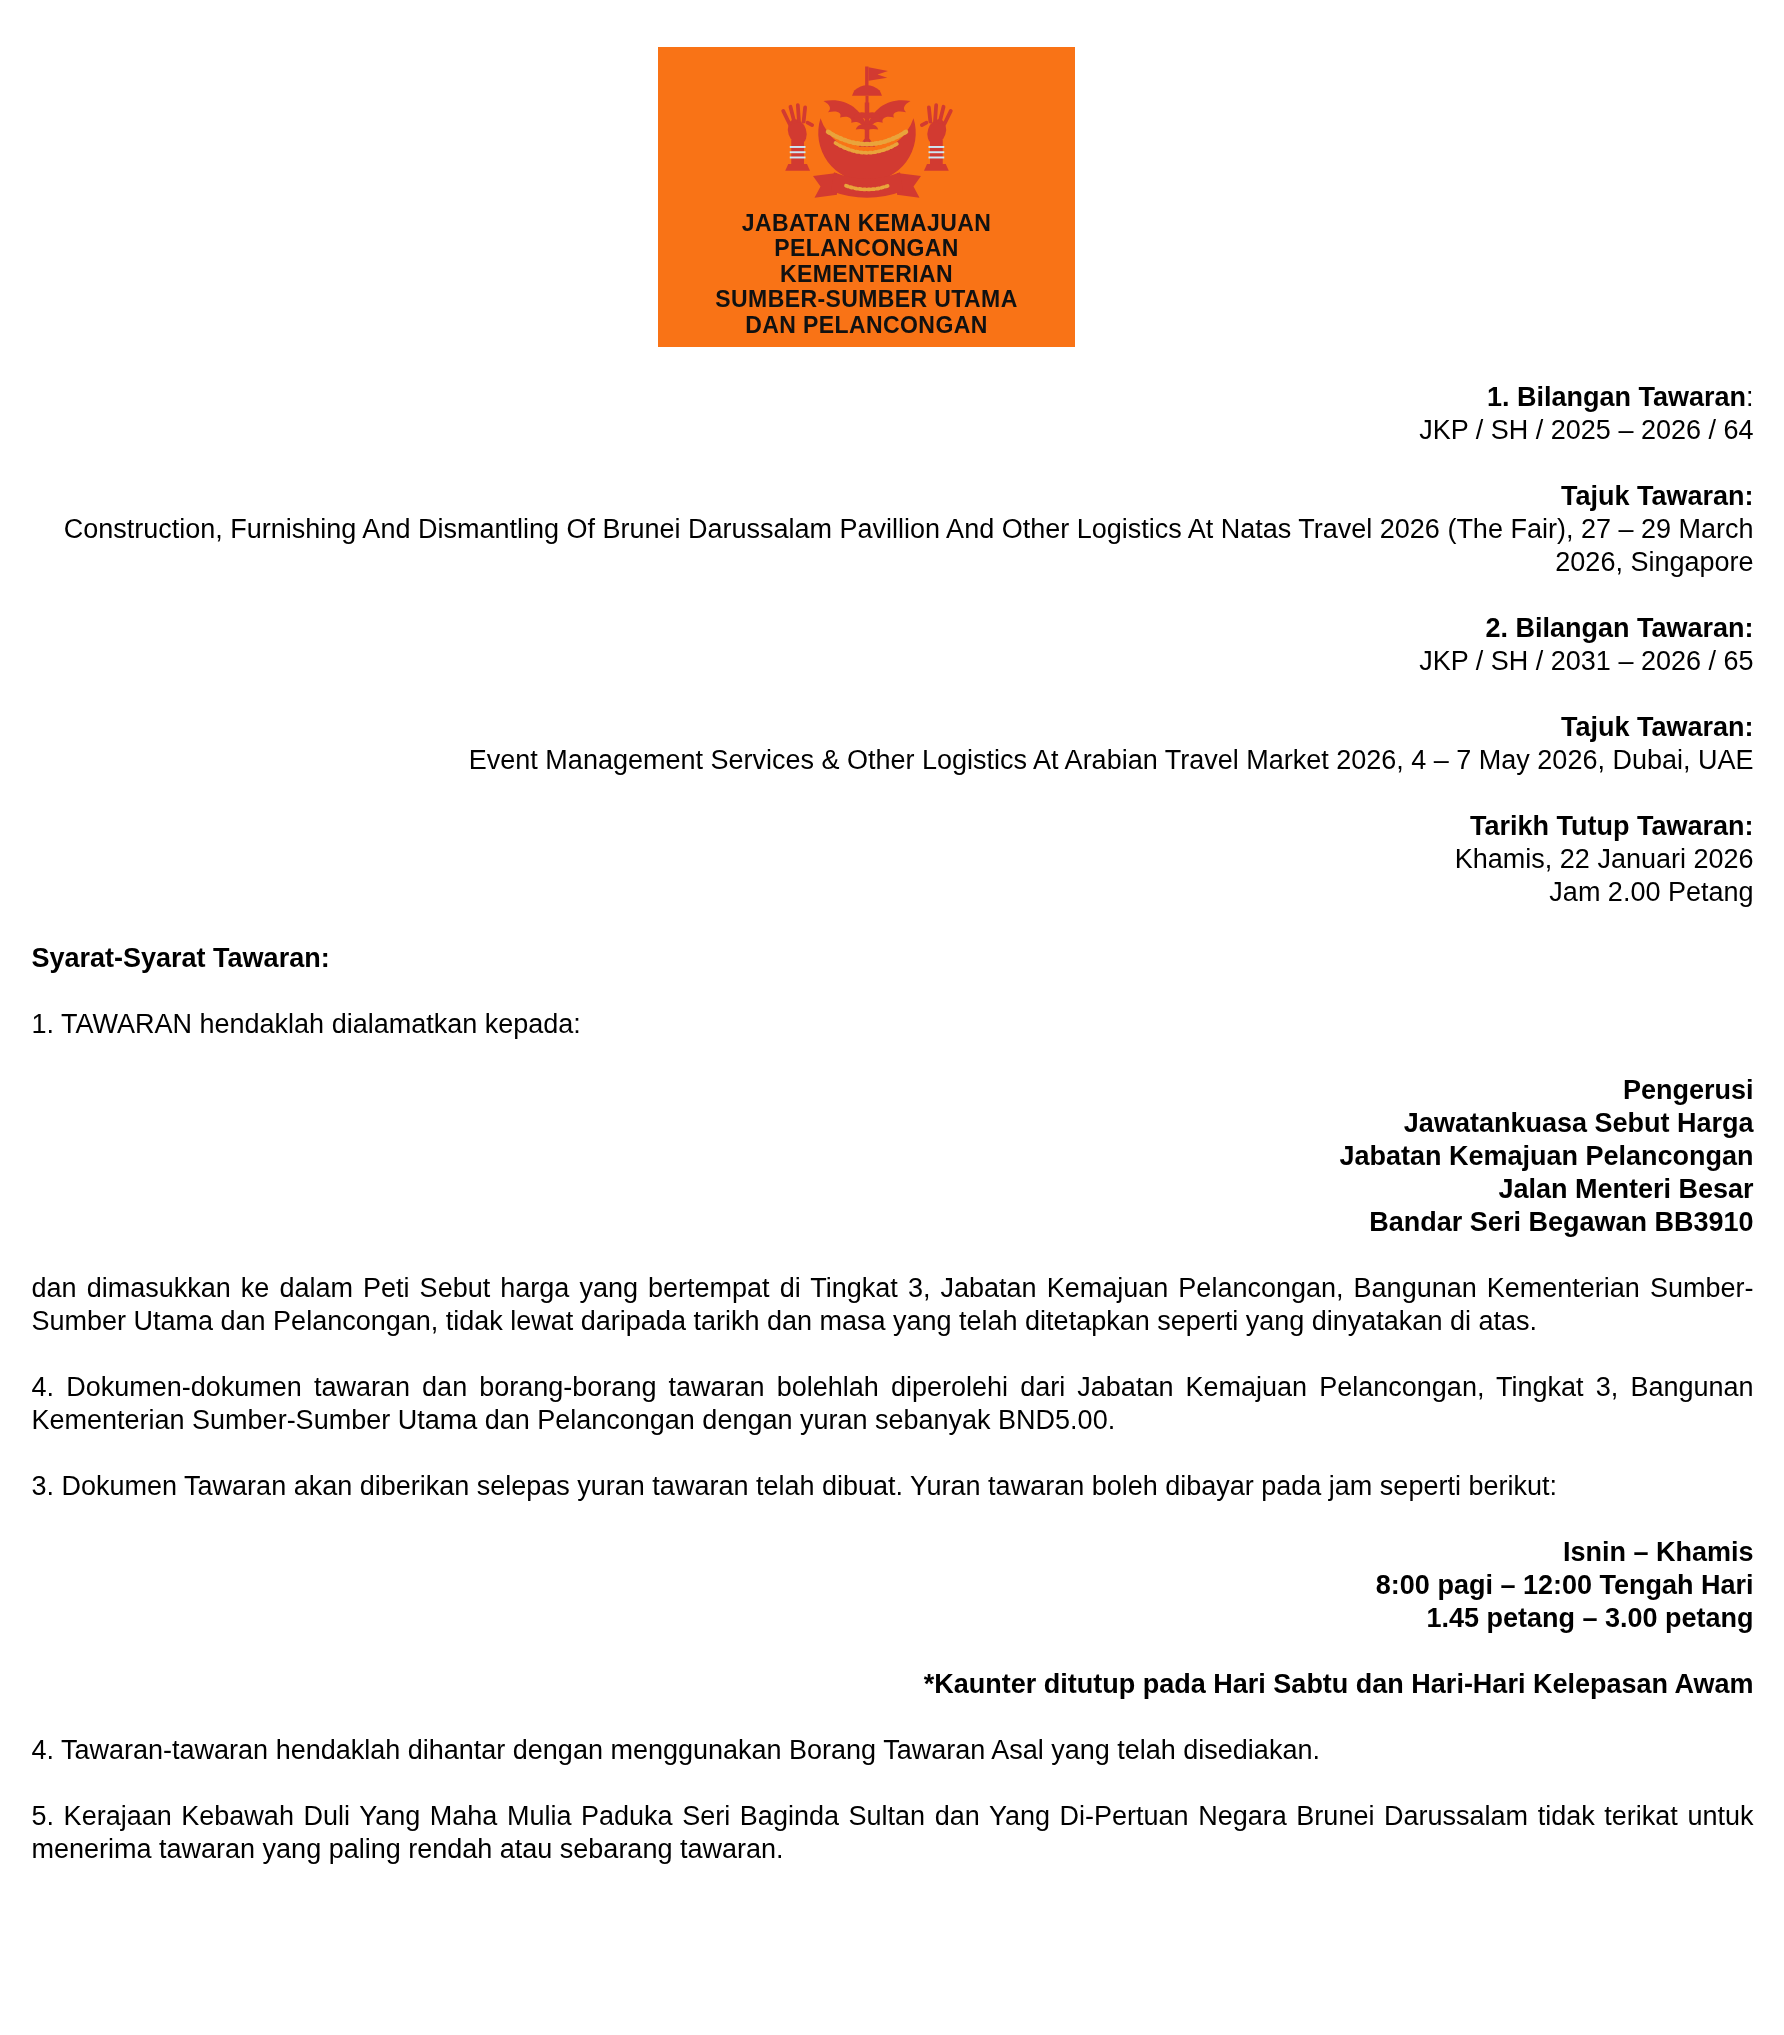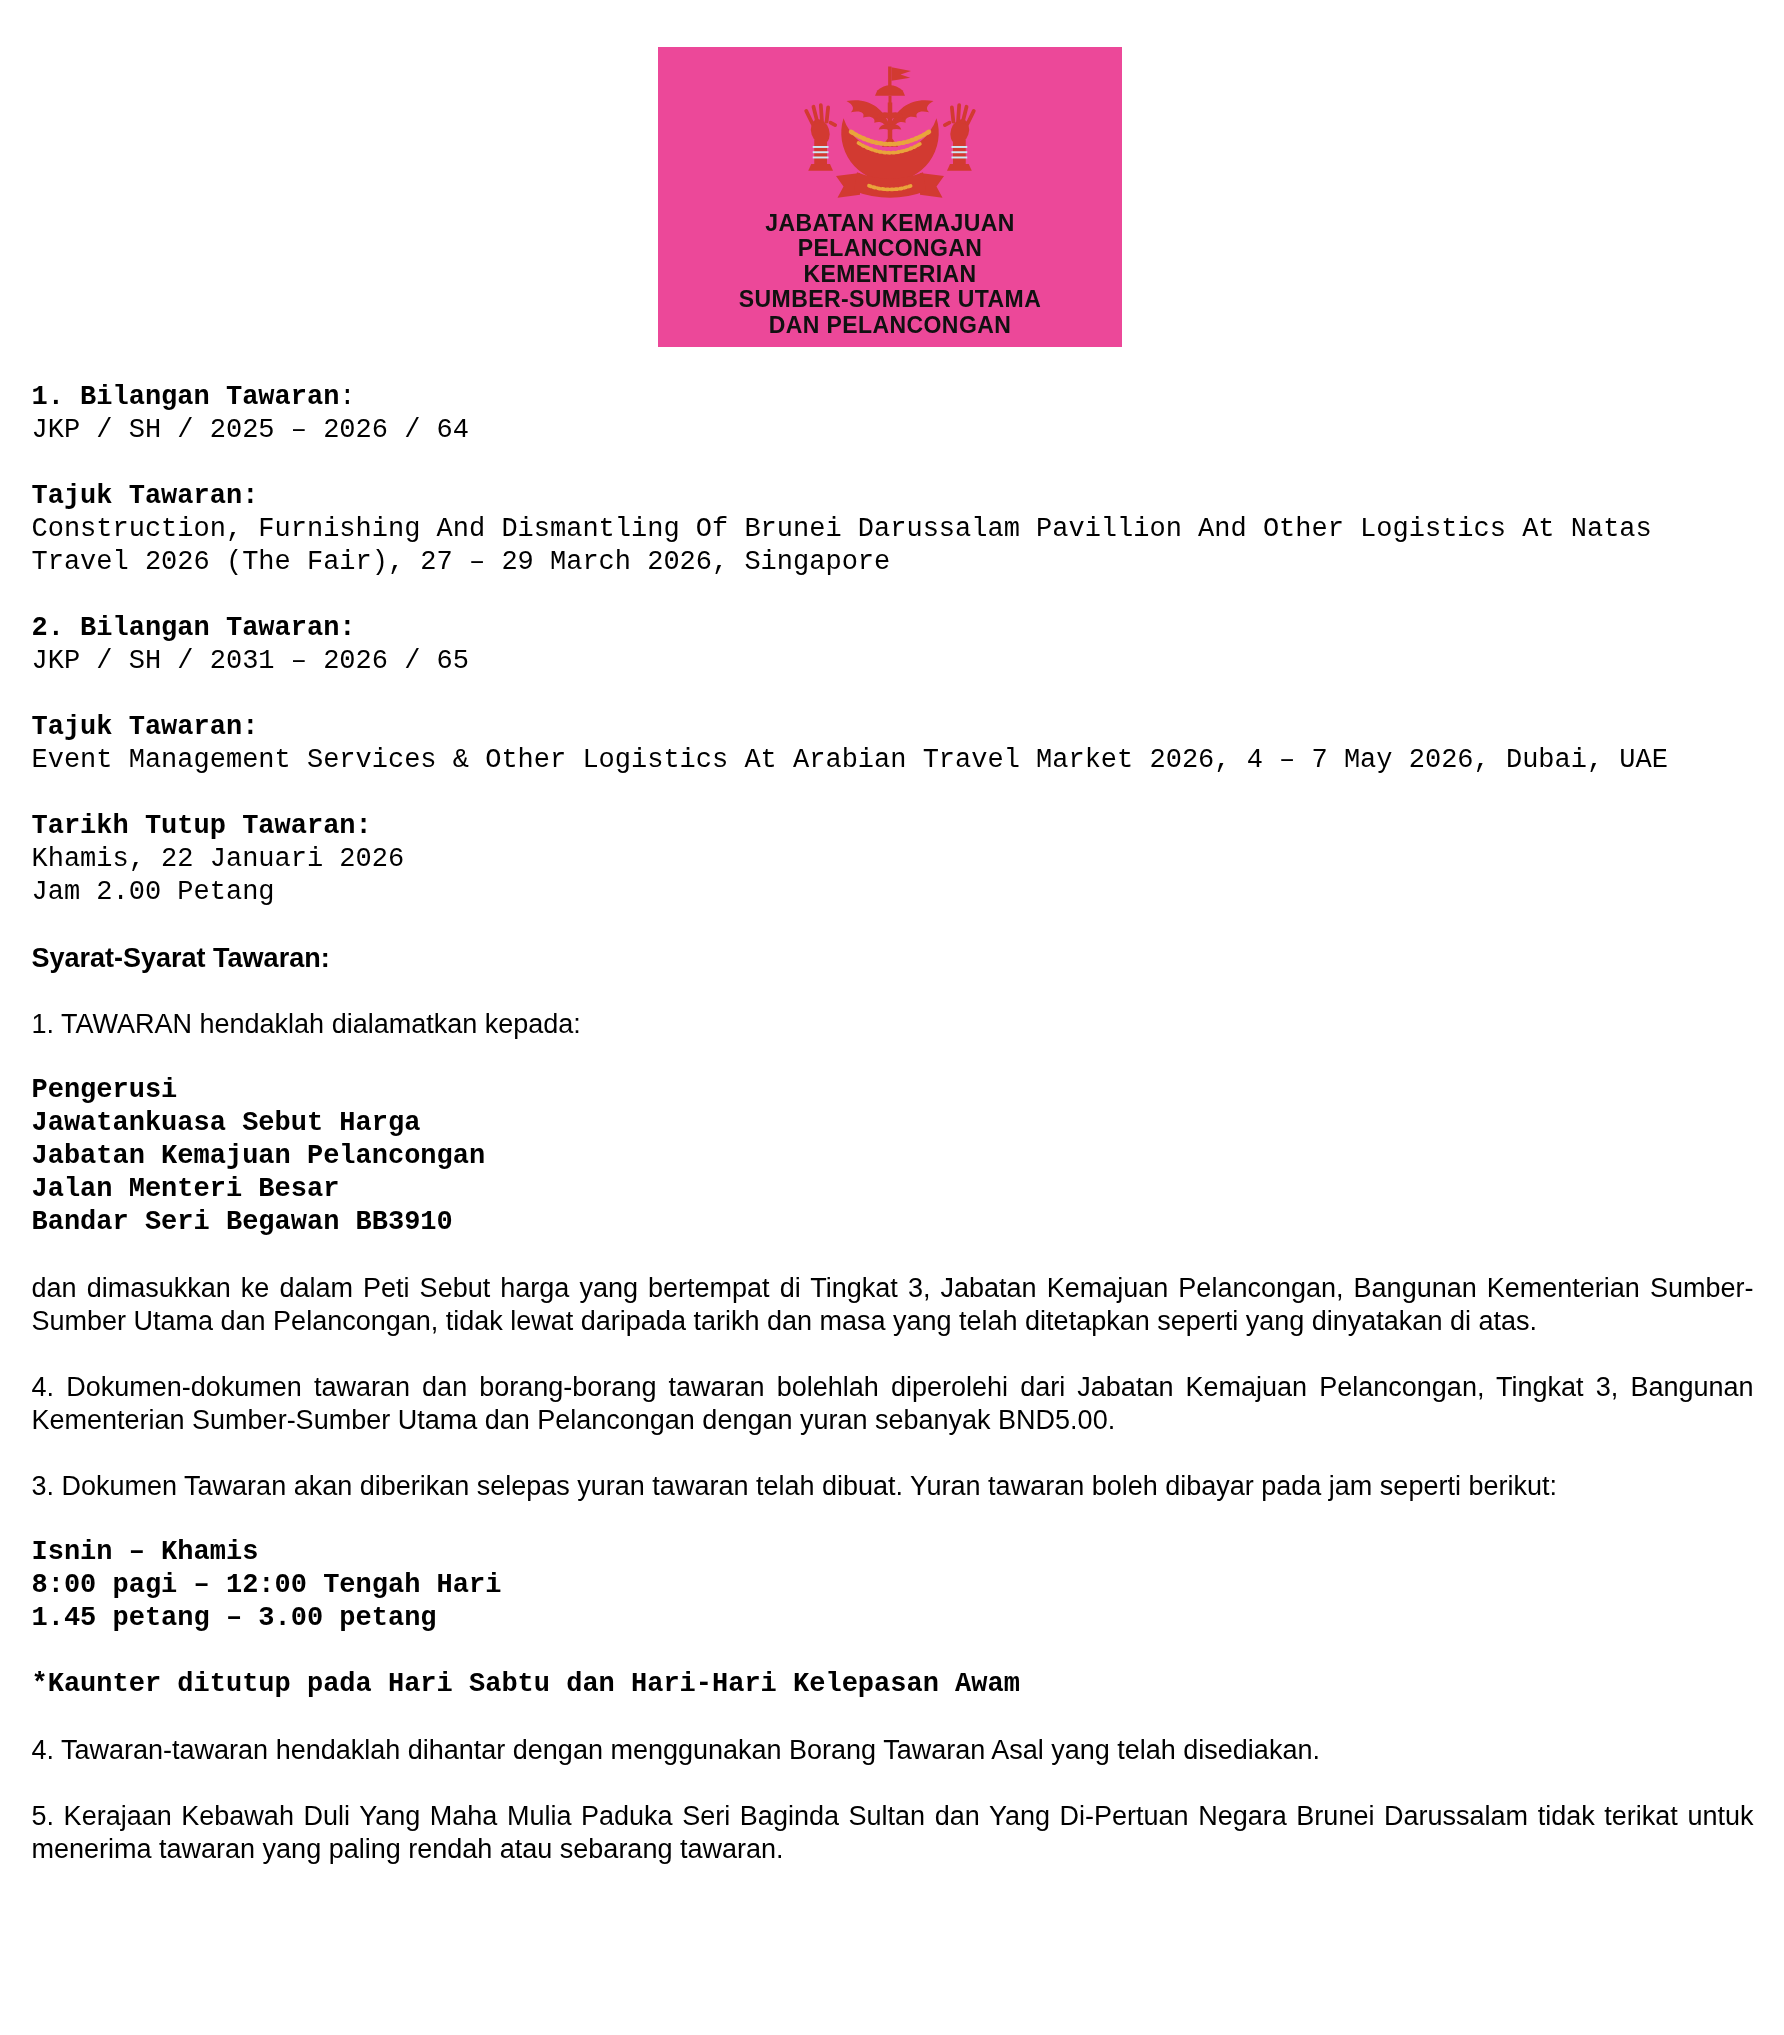--- a/index.html
+++ b/index.html
@@ -11,23 +11,23 @@
     font-family:"Liberation Sans", sans-serif;
     font-size:27px;
     line-height:33px;
     color:#000000;
     overflow:hidden;
   }
   .logo-box{
     position:absolute;
     left:658px;
     top:47px;
-    width:464px;
+    width:417px;
     height:300px;
-    background:#ec4899;
+    background:#f97316;
     text-align:center;
   }
   .crest{display:block;margin:15px auto 4.5px auto;}
   .crest-red{fill:#d23a31;}
   .crest-red-dark{fill:#b52d26;}
   .crest-gold{stroke:#e9a43b;fill:none;stroke-linecap:round;}
   .crest-cuff{fill:#cde6f3;}
   .org-name{
     font-weight:bold;
     font-size:23px;
@@ -35,21 +35,21 @@
     color:#111111;
     letter-spacing:0.4px;
   }
   .content{
     position:absolute;
     left:31.5px;
     top:381px;
     width:1722px;
   }
   .block{margin:0 0 33px 0;}
-  .center{text-align:left;font-family:Liberation Mono, monospace;}
+  .center{text-align:right;}
   .justify{text-align:justify;text-justify:inter-word;}
   .bold{font-weight:bold;}
   .line{display:block;}
 </style>
 </head>
 <body>
 
 <div class="page">
 
   <div class="logo-box">

